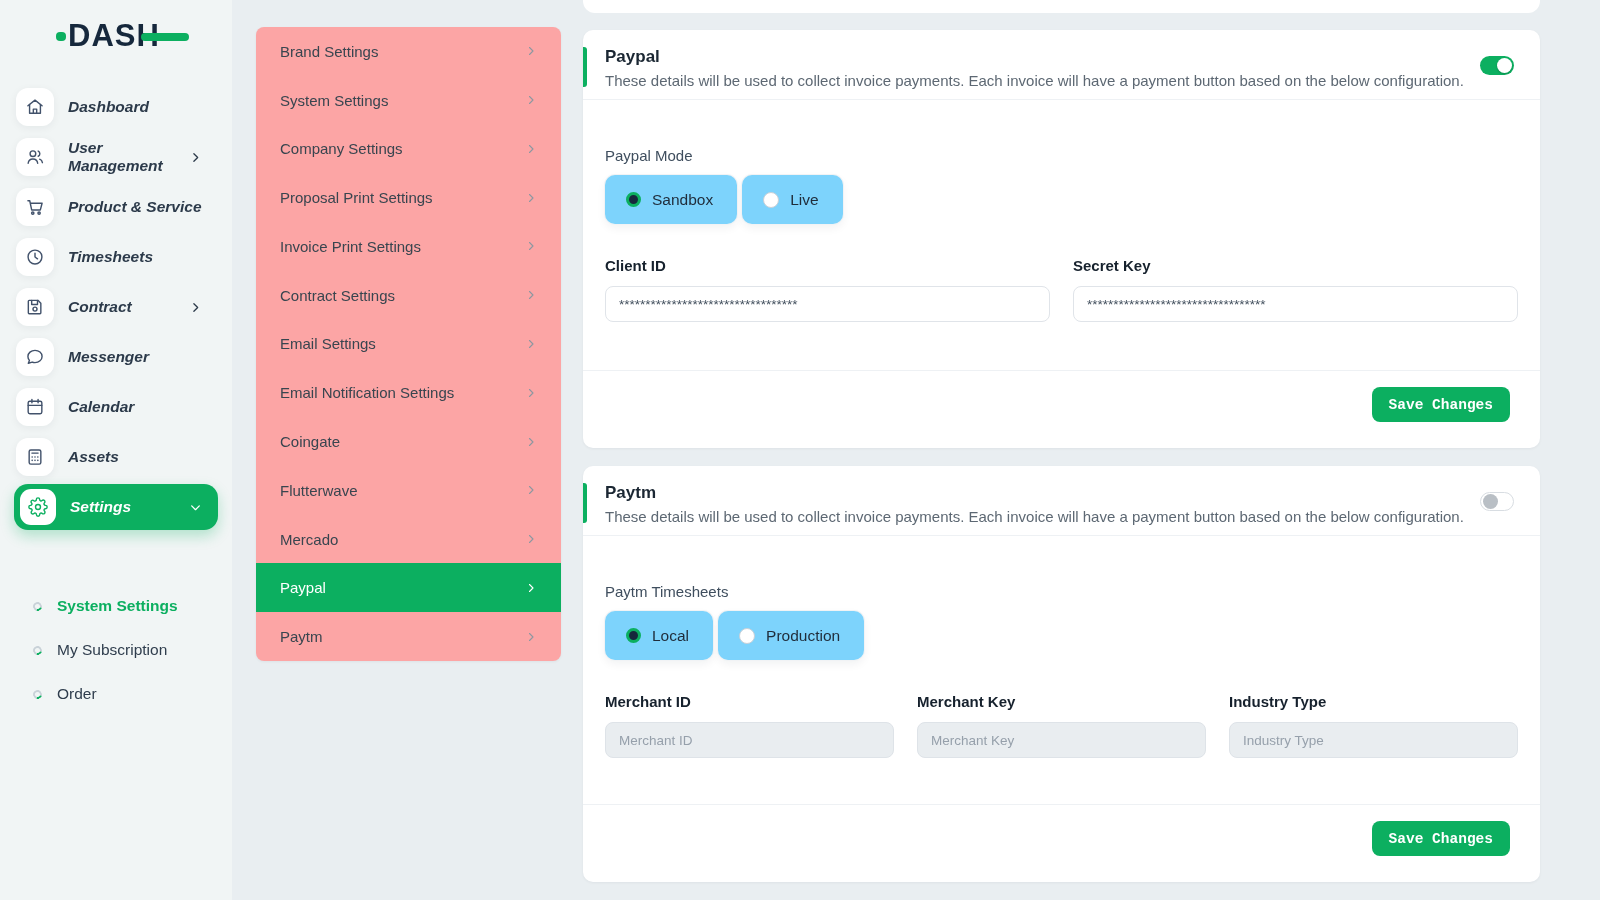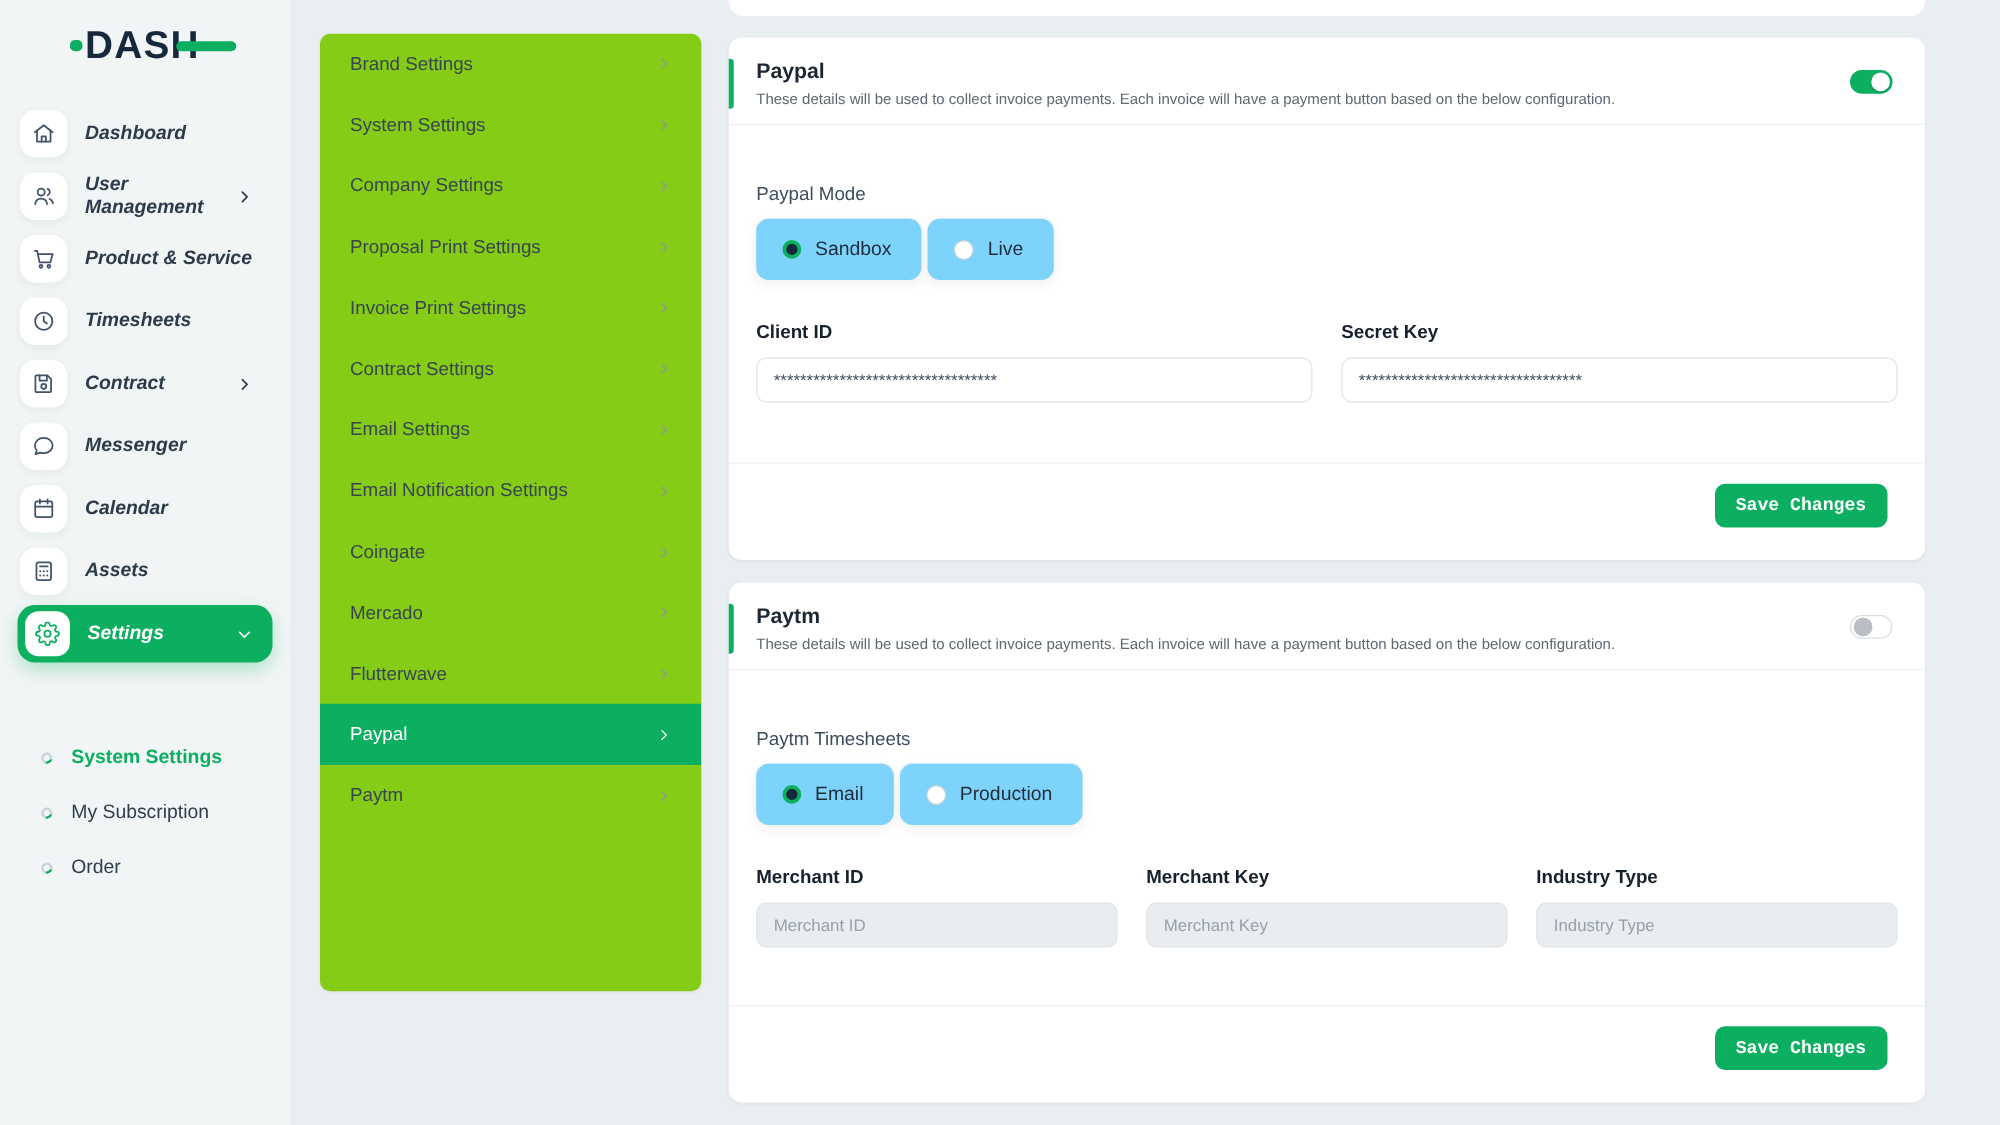--- a/index.html
+++ b/index.html
@@ -33,41 +33,41 @@
   .side-item.active .side-label { color:#ffffff; }
   .side-item.active .chev { color:#ffffff; margin-right:4px; }
 
   .side-subitems { position:absolute; top:584px; left:0; width:100%; }
   .sub-item { height:44px; display:flex; align-items:center; padding-left:33px; cursor:pointer; }
   .bullet { width:9px; height:9px; border:2px solid #c9d2d8; border-bottom-color:#0CAF60; border-radius:50%; transform:rotate(-30deg); flex:0 0 auto; }
   .sub-item span:last-child { margin-left:15px; font-size:15.5px; font-weight:500; color:#2f3d4d; }
   .sub-item.active span:last-child { color:#0CAF60; font-weight:700; }
 
   
-  .panel { position:absolute; left:256px; top:27px; width:305px; height:766px; background:#84cc16; border-radius:8px; overflow:hidden; box-shadow:0 1px 3px rgba(16,24,40,.05); }
+  .panel { position:absolute; left:256px; top:27px; width:305px; height:634px; background:#fca5a5; border-radius:8px; overflow:hidden; box-shadow:0 1px 3px rgba(16,24,40,.05); }
   .panel-item { height:48.77px; display:flex; align-items:center; padding:0 24px; cursor:pointer; }
   .panel-item span:first-child { font-size:15px; font-weight:500; color:#39454f; }
   .pchev { margin-left:auto; color:#8d97a1; display:flex; }
   .pchev svg { width:12px; height:12px; stroke-width:2.2; }
   .panel-item.active { background:#0CAF60; }
   .panel-item.active span:first-child { color:#ffffff; }
   .panel-item.active .pchev { color:#ffffff; }
 
   
   .content { position:absolute; left:583px; top:0; width:957px; height:900px; }
   .top-strip { position:absolute; top:0; left:0; width:957px; height:13px; background:#ffffff; border-radius:0 0 12px 12px; }
 
   .card { position:absolute; left:0; width:957px; background:#ffffff; border-radius:10px; box-shadow:0 1px 3px rgba(16,24,40,.05); }
   #paypal-card { top:30px; height:418px; }
   #paytm-card  { top:466px; height:416px; }
 
   .card-head { position:relative; height:70px; border-bottom:1px solid #eef1f4; padding:17px 24px 0 22px; }
   .accent { position:absolute; left:0; top:17px; width:4px; height:40px; background:#0CAF60; border-radius:0 3px 3px 0; }
   .card-title { font-size:17px; font-weight:700; color:#1b2733; }
-  .card-desc { margin-top:5px; font-size:12px; color:#5d6873; }
+  .card-desc { margin-top:5px; font-size:15px; color:#5d6873; }
 
   .toggle { position:absolute; right:26px; top:26px; width:34px; height:19px; border-radius:10px; cursor:pointer; }
   .toggle .knob { position:absolute; width:15px; height:15px; border-radius:50%; top:2px; }
   .toggle.on { background:#0CAF60; }
   .toggle.on .knob { right:2px; background:#ffffff; box-shadow:0 1px 2px rgba(0,0,0,.2); }
   .toggle.off { background:#ffffff; border:1px solid #d8dde2; }
   .toggle.off .knob { left:2px; top:1px; background:#b9bfc5; }
 
   .card-body { padding:47px 22px 0; }
   .mode-label { font-size:15px; color:#3f4e5e; height:18px; }
@@ -300,29 +300,29 @@
   </div>
   <div class="panel-item">
     <span>Coingate</span>
     <span class="pchev">
           <svg viewBox="0 0 24 24">
             <polyline points="9 5 16 12 9 19"></polyline>
           </svg>
         </span>
   </div>
   <div class="panel-item">
+    <span>Flutterwave</span>
+    <span class="pchev">
+          <svg viewBox="0 0 24 24">
+            <polyline points="9 5 16 12 9 19"></polyline>
+          </svg>
+        </span>
+  </div>
+  <div class="panel-item">
     <span>Mercado</span>
-    <span class="pchev">
-          <svg viewBox="0 0 24 24">
-            <polyline points="9 5 16 12 9 19"></polyline>
-          </svg>
-        </span>
-  </div>
-  <div class="panel-item">
-    <span>Flutterwave</span>
     <span class="pchev">
           <svg viewBox="0 0 24 24">
             <polyline points="9 5 16 12 9 19"></polyline>
           </svg>
         </span>
   </div>
   <div class="panel-item active">
     <span>Paypal</span>
     <span class="pchev">
           <svg viewBox="0 0 24 24">
@@ -387,21 +387,21 @@
         <div class="card-desc">These details will be used to collect invoice payments. Each invoice will have a payment button based on the below configuration.</div>
         <div class="toggle off">
             <span class="knob"></span>
           </div>
       </div>
       <div class="card-body">
         <div class="mode-label">Paytm Timesheets</div>
         <div class="radio-row">
           <div class="radio-box">
             <span class="radio sel"></span>
-            <span class="radio-label">Email</span>
+            <span class="radio-label">Local</span>
           </div>
           <div class="radio-box">
             <span class="radio unsel"></span>
             <span class="radio-label">Production</span>
           </div>
         </div>
         <div class="fields">
           <div class="field">
             <label>Merchant ID</label>
             <input class="text-input" type="text" placeholder="Merchant ID" style="">

